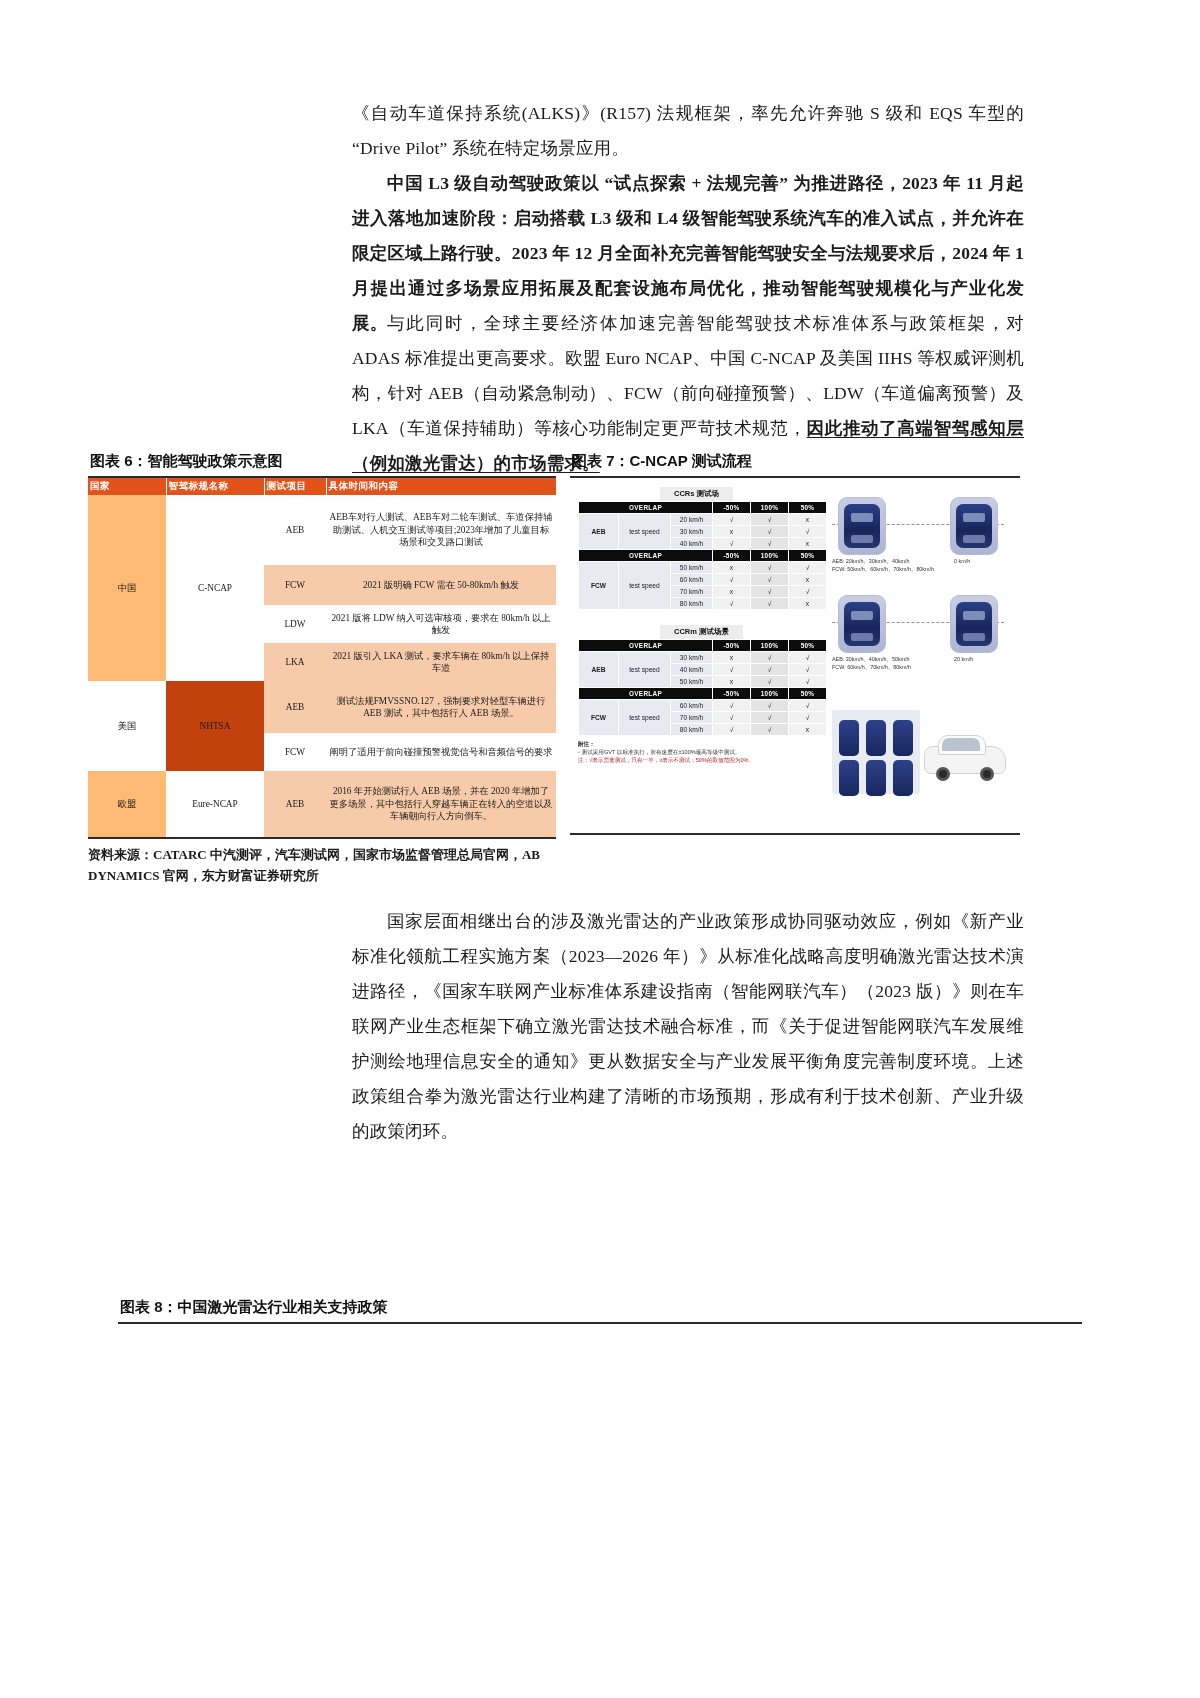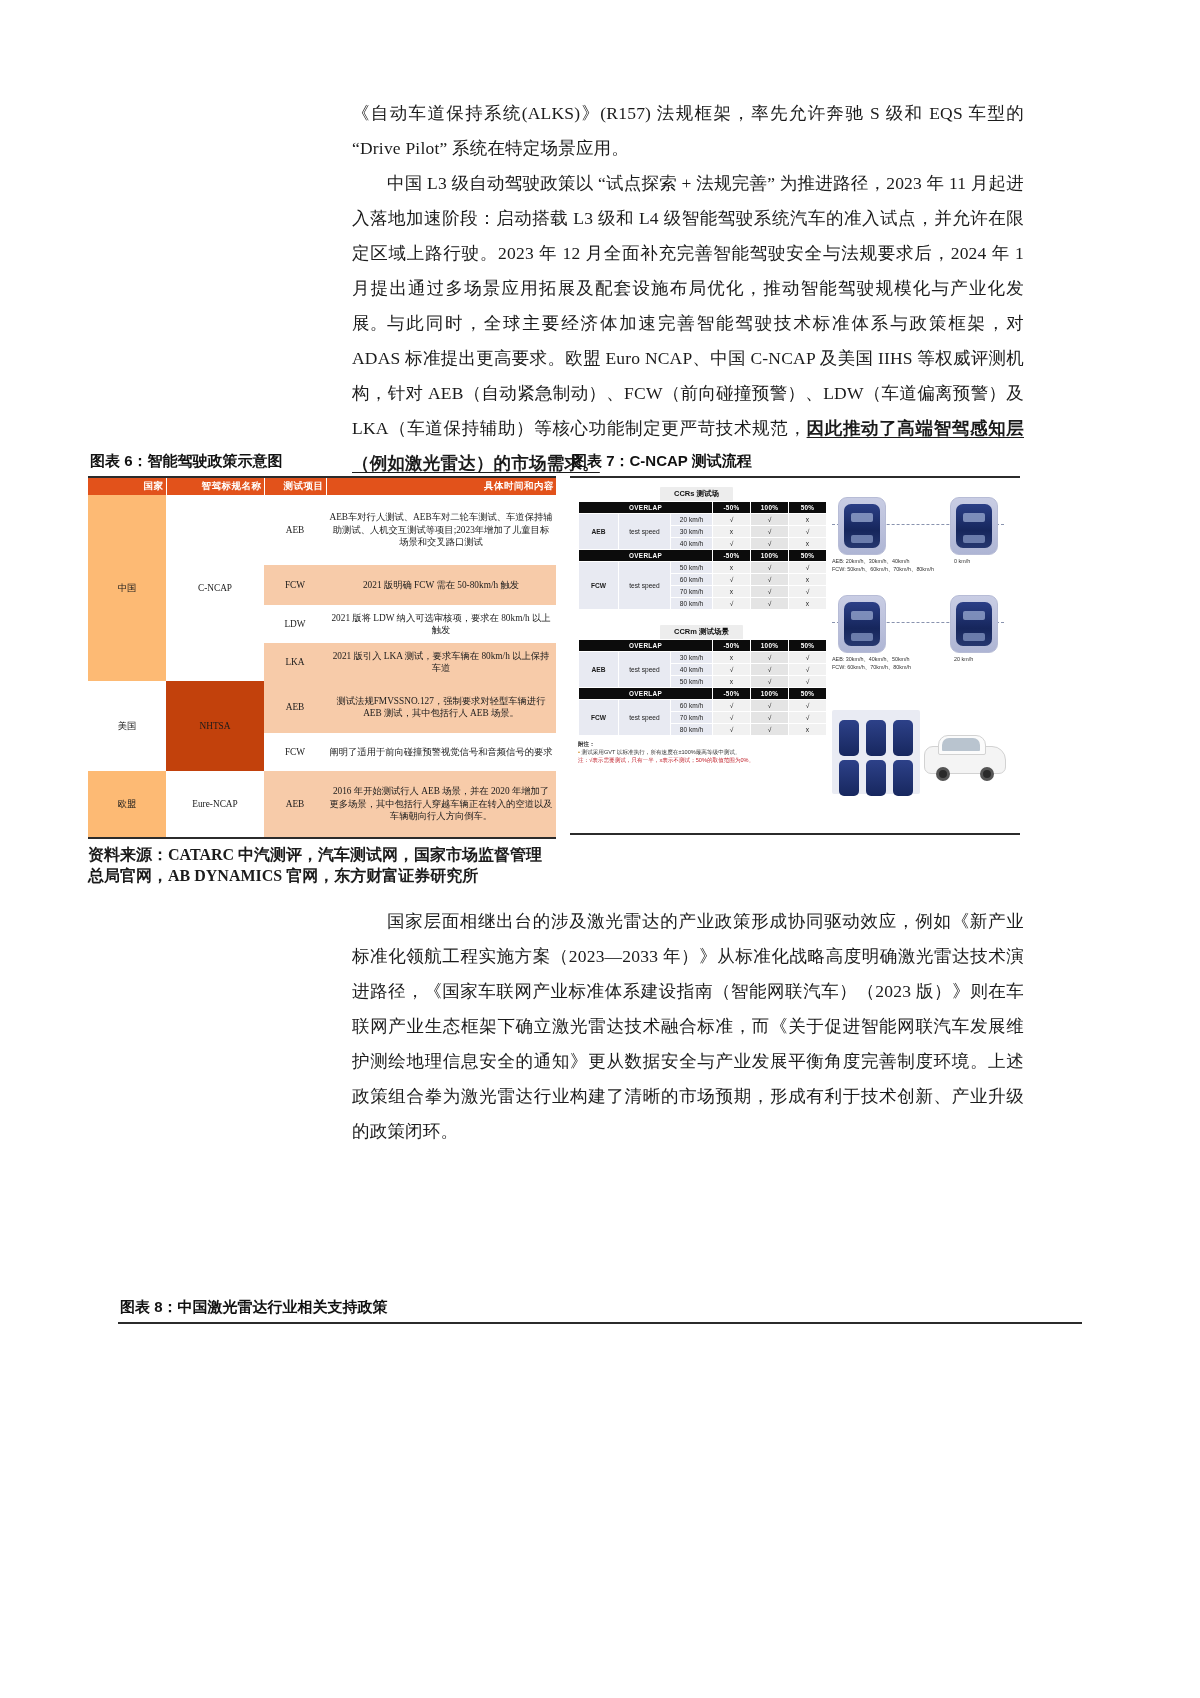--- a/index.html
+++ b/index.html
@@ -32,37 +32,37 @@
   .fig{position:absolute;}
   .fig-title{
     font-family:"Liberation Sans","DejaVu Sans",sans-serif;
     font-weight:bold;font-size:15px;color:#111;
     padding:0 0 5px 2px;
     border-bottom:2px solid #2b2b2b;
     white-space:nowrap;
   }
   .fig-src{
     font-family:"Liberation Serif","DejaVu Serif",serif;
-    font-size:16px;font-weight:bold;color:#1b1b1b;
+    font-size:13px;font-weight:bold;color:#1b1b1b;
     padding-top:5px;line-height:21px;
   }
   .fig-body{border-top:0;}
 
   
   table.t6{
     border-collapse:collapse;
     width:100%;
     font-family:"Liberation Serif","DejaVu Serif",serif;
     table-layout:fixed;
   }
   table.t6 th{
     background:#E2521B;color:#ffffff;
     font-size:9.5px;font-weight:bold;
     height:15px;padding:1px 2px;
-    text-align:right;letter-spacing:0.5px;
+    text-align:left;letter-spacing:0.5px;
   }
   table.t6 td{
     font-size:9.3px;
     padding:2px 3px;
     text-align:center;
     vertical-align:middle;
     line-height:12.5px;
     border:0;
     color:#1b1b1b;
   }
@@ -143,21 +143,21 @@
 </style>
 </head>
 <body>
 
 <div class="page">
 
   <div class="bodytext" style="top:96px;">
     <p>《自动车道保持系统(ALKS)》(R157) 法规框架，率先允许奔驰 S 级和 EQS 车型的 “Drive Pilot” 系统在特定场景应用。</p>
   </div>
 
-  <div class="bodytext" style="top:166px;">
+  <div class="bodytext" style="top:166px;font-weight:bold;">
     <p class="indent">中国 L3 级自动驾驶政策以 “试点探索 + 法规完善” 为推进路径，2023 年 11 月起进入落地加速阶段：启动搭载 L3 级和 L4 级智能驾驶系统汽车的准入试点，并允许在限定区域上路行驶。2023 年 12 月全面补充完善智能驾驶安全与法规要求后，2024 年 1 月提出通过多场景应用拓展及配套设施布局优化，推动智能驾驶规模化与产业化发展。</p>
   </div>
 
   <div class="bodytext" style="top:306px;">
     <p class="indent"><span>与此同时，全球主要经济体加速完善智能驾驶技术标准体系与政策框架，对 ADAS 标准提出更高要求。欧盟 Euro NCAP、中国 C-NCAP 及美国 IIHS 等权威评测机构，针对 AEB（自动紧急制动）、FCW（前向碰撞预警）、LDW（车道偏离预警）及 LKA（车道保持辅助）等核心功能制定更严苛技术规范，</span><span class="bold-underline">因此推动了高端智驾感知层（例如激光雷达）的市场需求。</span></p>
   </div>
 
   <div class="fig" style="left:88px;top:452px;width:468px;">
     <div class="fig-title">图表 6：智能驾驶政策示意图</div>
     <div class="fig-body">
@@ -443,20 +443,20 @@
           <div class="wc-wheel" style="left:56px;"></div>
         </div>
       </div>
 
     </div>
 
     <div style="border-top:2px solid #2b2b2b;"></div>
   </div>
 
   <div class="bodytext" style="top:904px;left:352px;width:672px;">
-    <p class="indent">国家层面相继出台的涉及激光雷达的产业政策形成协同驱动效应，例如《新产业标准化领航工程实施方案（2023—2033 年）》从标准化战略高度明确激光雷达技术演进路径，《国家车联网产业标准体系建设指南（智能网联汽车）（2023 版）》则在车联网产业生态框架下确立激光雷达技术融合标准，而《关于促进智能网联汽车发展维护测绘地理信息安全的通知》更从数据安全与产业发展平衡角度完善制度环境。上述政策组合拳为激光雷达行业构建了清晰的市场预期，形成有利于技术创新、产业升级的政策闭环。</p>
+    <p class="indent">国家层面相继出台的涉及激光雷达的产业政策形成协同驱动效应，例如《新产业标准化领航工程实施方案（2023—2026 年）》从标准化战略高度明确激光雷达技术演进路径，《国家车联网产业标准体系建设指南（智能网联汽车）（2023 版）》则在车联网产业生态框架下确立激光雷达技术融合标准，而《关于促进智能网联汽车发展维护测绘地理信息安全的通知》更从数据安全与产业发展平衡角度完善制度环境。上述政策组合拳为激光雷达行业构建了清晰的市场预期，形成有利于技术创新、产业升级的政策闭环。</p>
   </div>
 
   <div class="fig8">
     <div class="fig-title">图表 8：中国激光雷达行业相关支持政策</div>
   </div>
 
 </div>
 
 </body></html>

